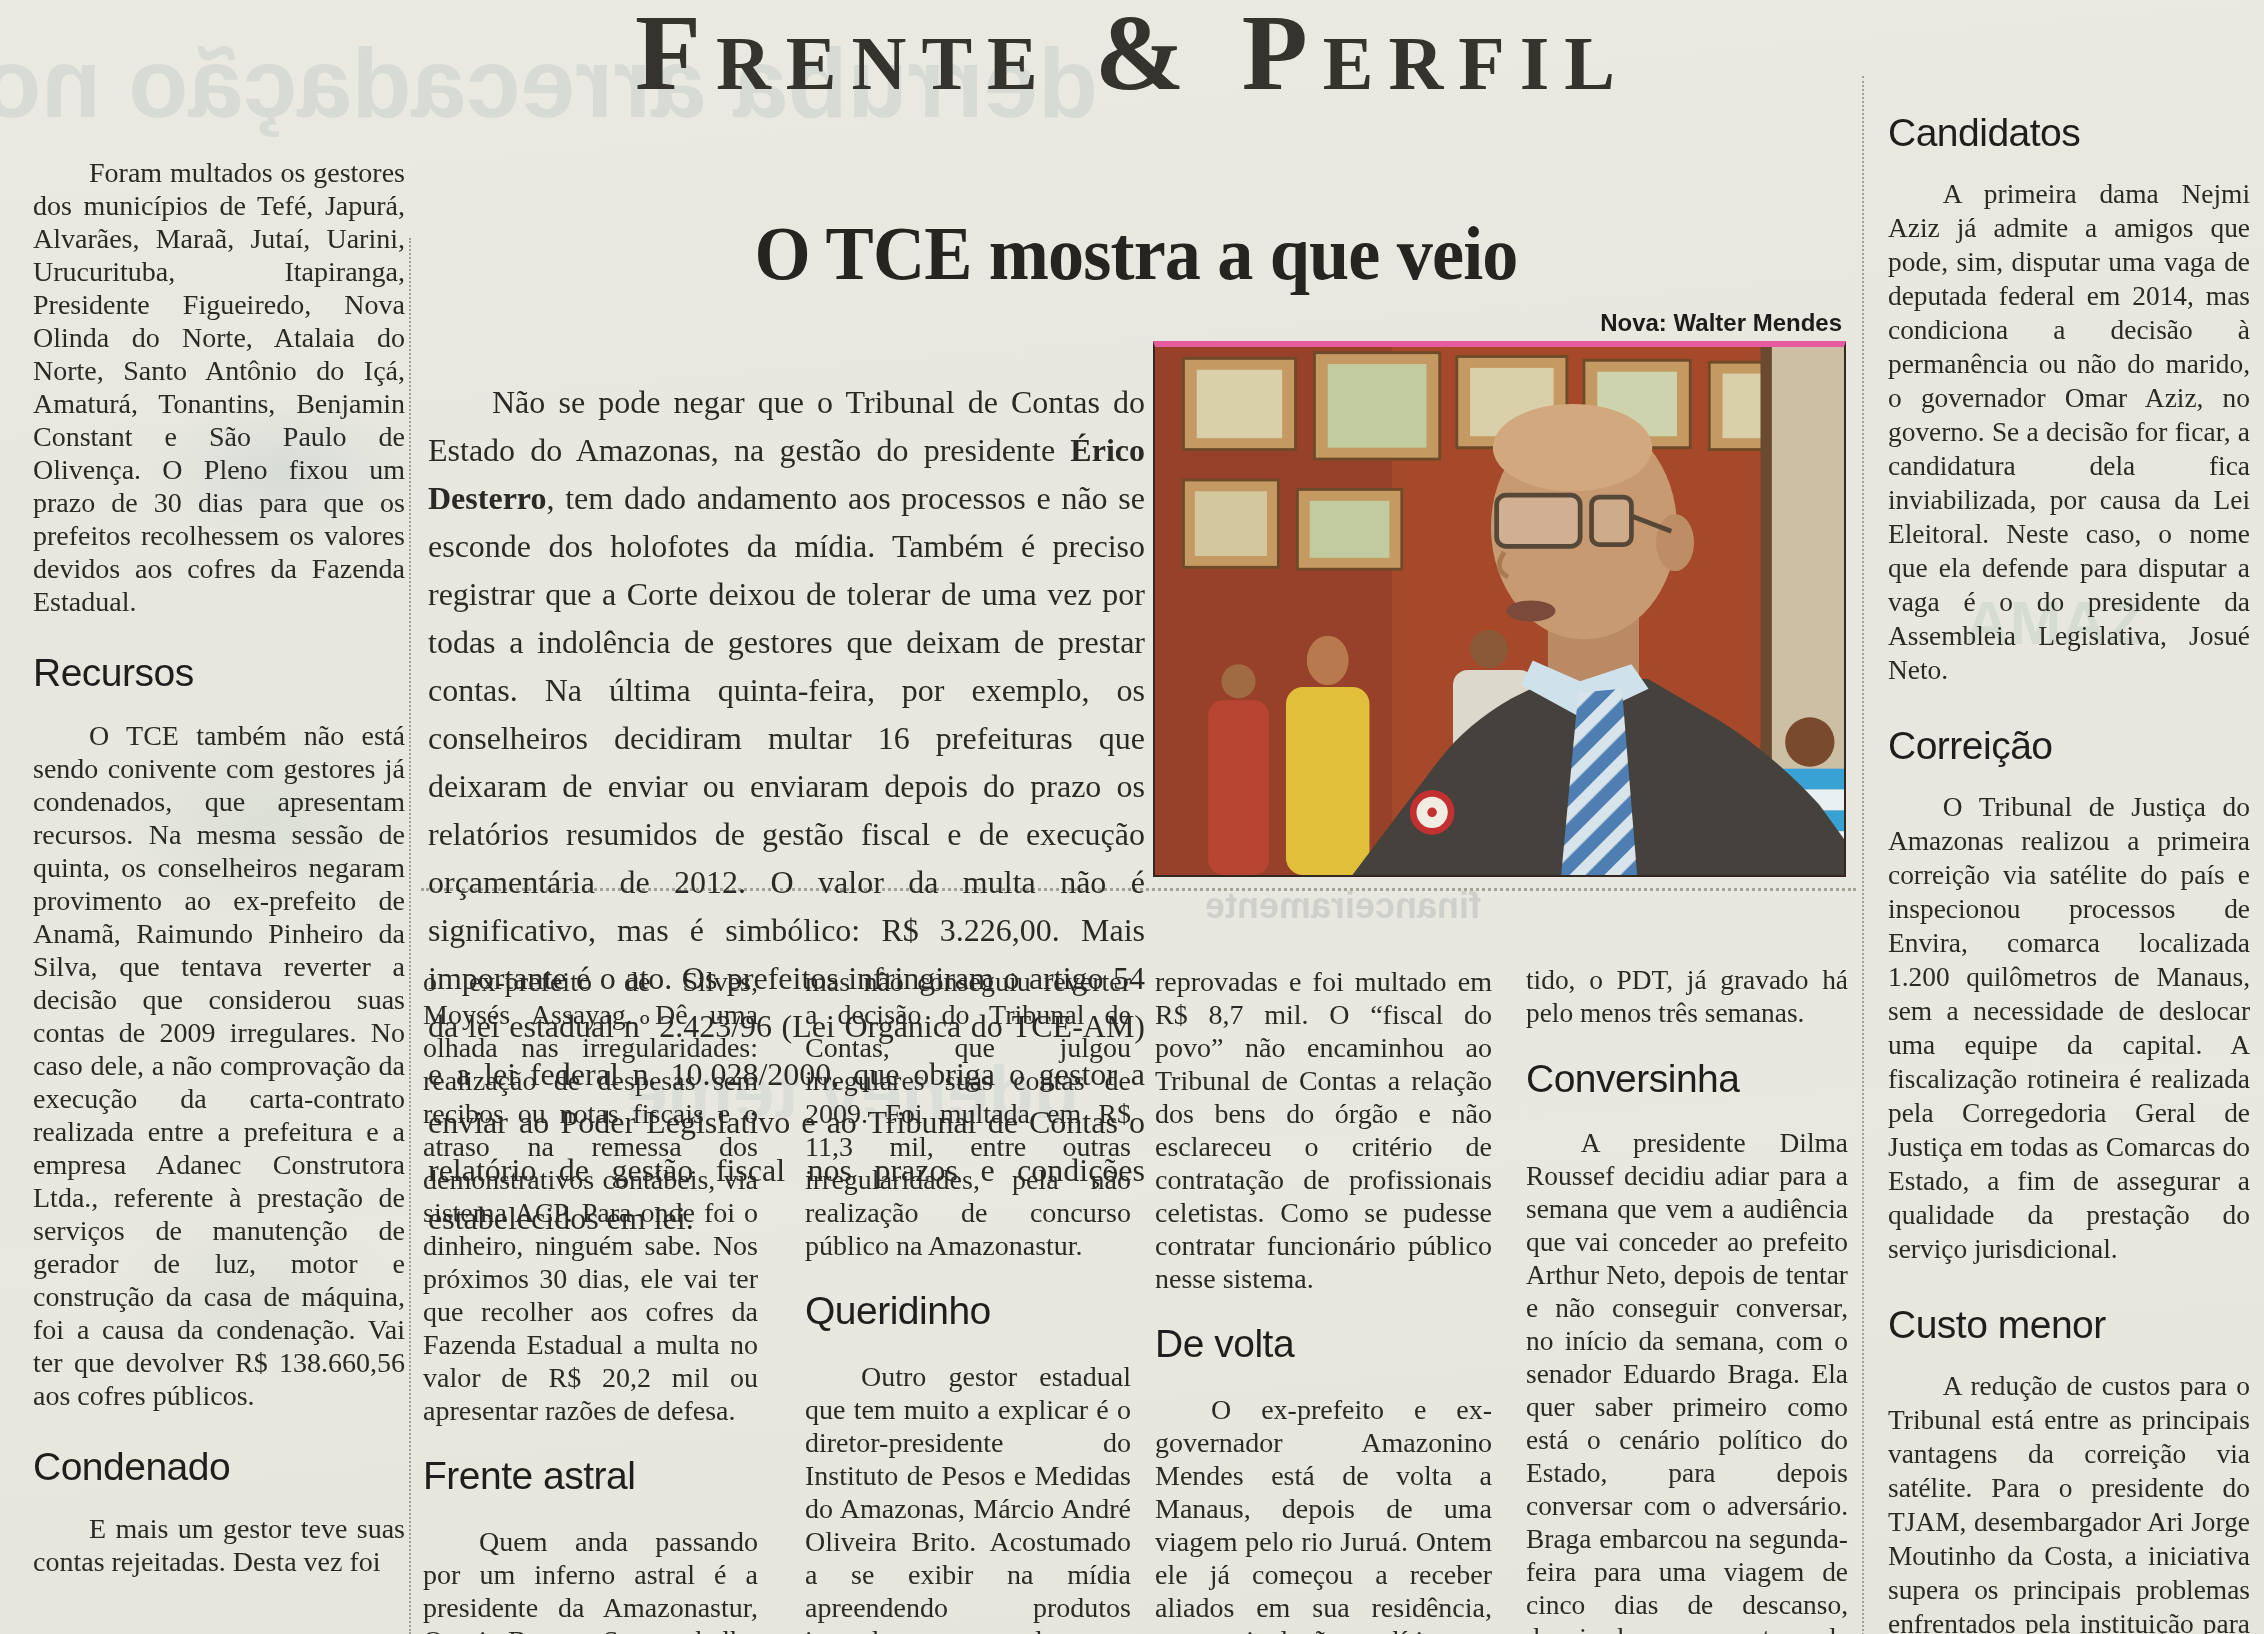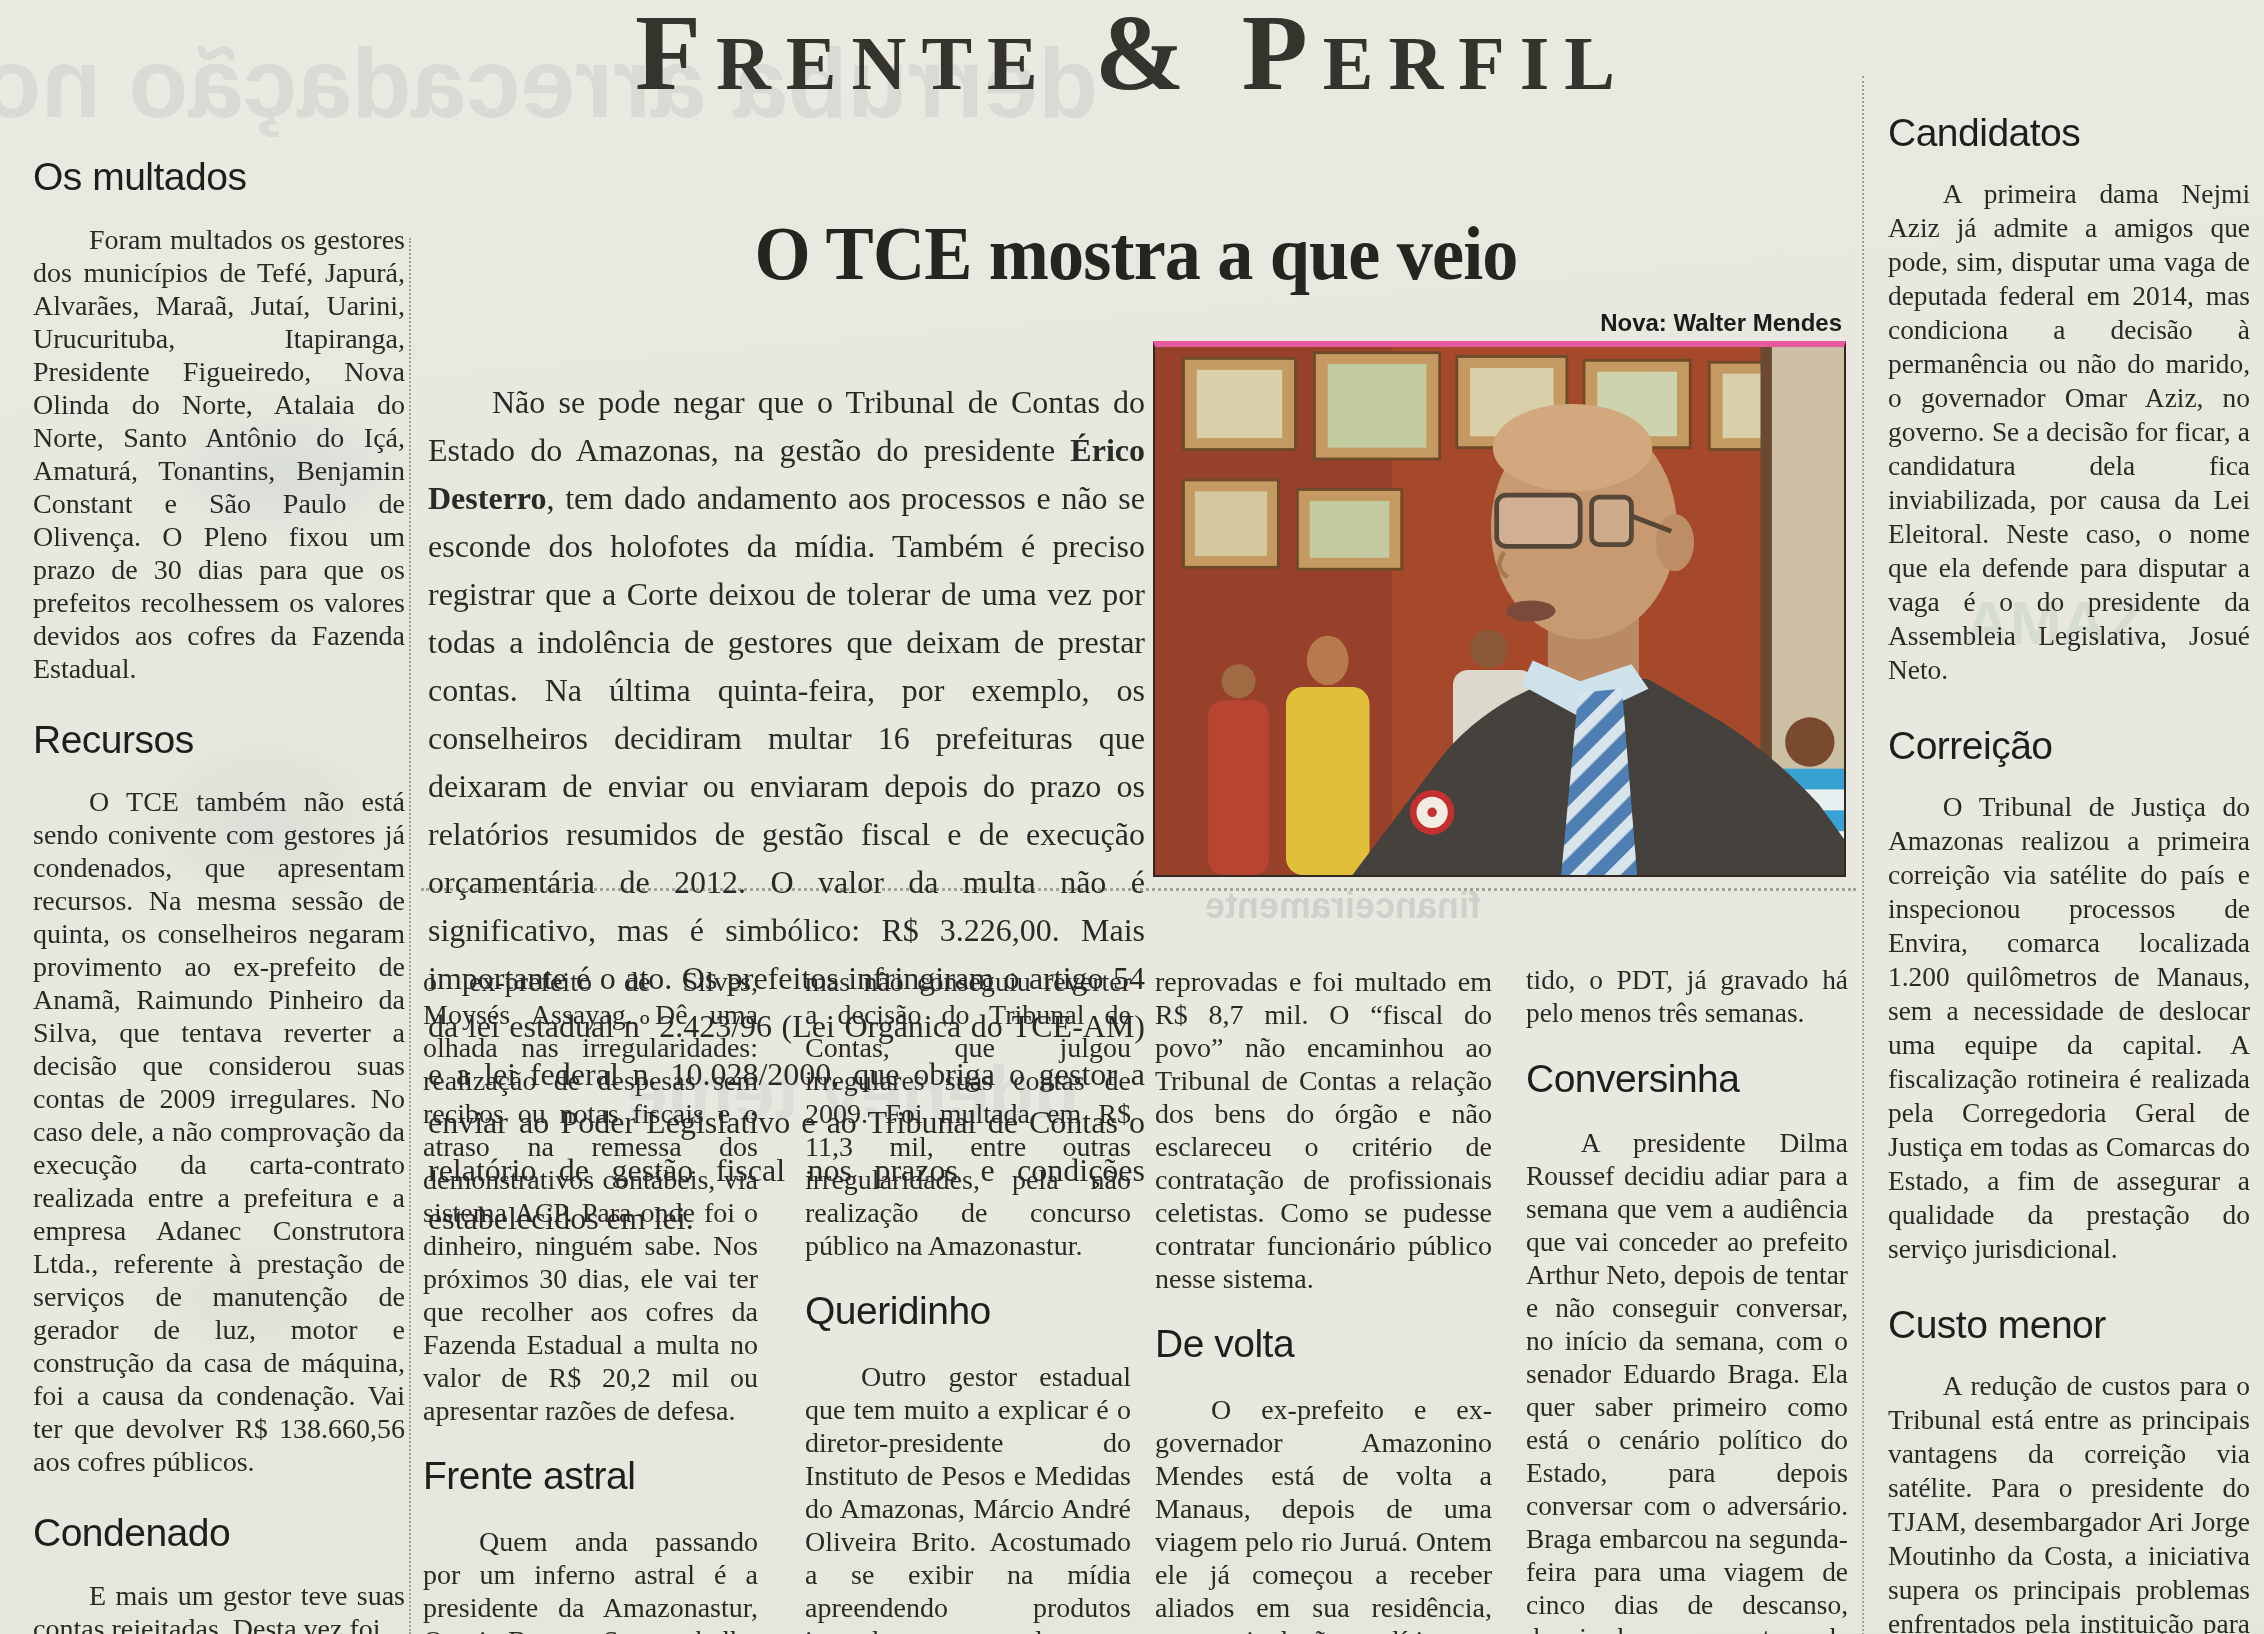--- a/index.html
+++ b/index.html
@@ -56,21 +56,20 @@
   <div class="blob" style="left:114px;top:719px;width:303px;height:208px;background:radial-gradient(ellipse,rgba(110,150,140,.10),transparent 70%);"></div>
   <div class="blob" style="left:114px;top:1211px;width:284px;height:170px;background:radial-gradient(ellipse,rgba(110,150,140,.09),transparent 70%);"></div>
 
   <div class="masthead">Frente &amp; Perfil</div>
 
   <div class="vrule" style="left:409px;top:238px;height:1396px;"></div>
   <div class="vrule" style="left:1862px;top:76px;height:1559px;"></div>
   <div class="hrule" style="left:421px;top:888px;width:1435px;"></div>
 
   <div class="tcol left-col">
-    <h3 class="sec-h first">Os multados</h3>
     <p class="indent">Foram multados os gestores dos municípios de Tefé, Japurá, Alvarães, Maraã, Jutaí, Uarini, Urucurituba, Itapiranga, Presidente Figueiredo, Nova Olinda do Norte, Atalaia do Norte, Santo Antônio do Içá, Amaturá, Tonantins, Benjamin Constant e São Paulo de Olivença. O Pleno fixou um prazo de 30 dias para que os prefeitos recolhessem os valores devidos aos cofres da Fazenda Estadual.</p>
     <h3 class="sec-h">Recursos</h3>
     <p class="indent">O TCE também não está sendo conivente com gestores já condenados, que apresentam recursos. Na mesma sessão de quinta, os conselheiros negaram provimento ao ex-prefeito de Anamã, Raimundo Pinheiro da Silva, que tentava reverter a decisão que considerou suas contas de 2009 irregulares. No caso dele, a não comprovação da execução da carta-contrato realizada entre a prefeitura e a empresa Adanec Construtora Ltda., referente à prestação de serviços de manutenção de gerador de luz, motor e construção da casa de máquina, foi a causa da condenação. Vai ter que devolver R$ 138.660,56 aos cofres públicos.</p>
     <h3 class="sec-h">Condenado</h3>
     <p class="indent">E mais um gestor teve suas contas rejeitadas. Desta vez foi</p>
   </div>
 
   <div class="headline">O TCE mostra a que veio</div>
 
   <div class="article-body">

